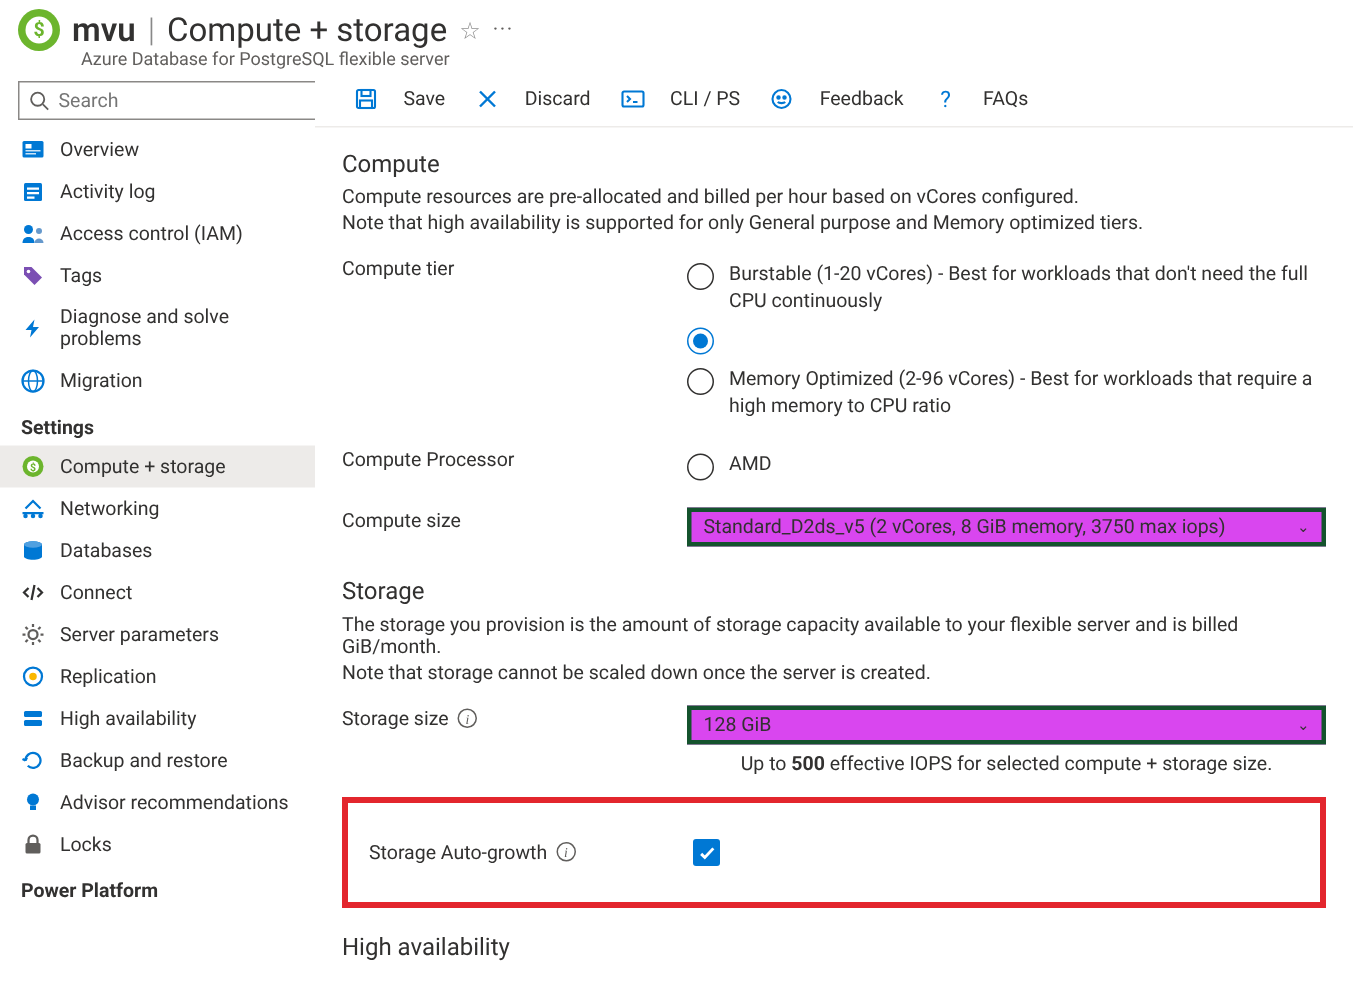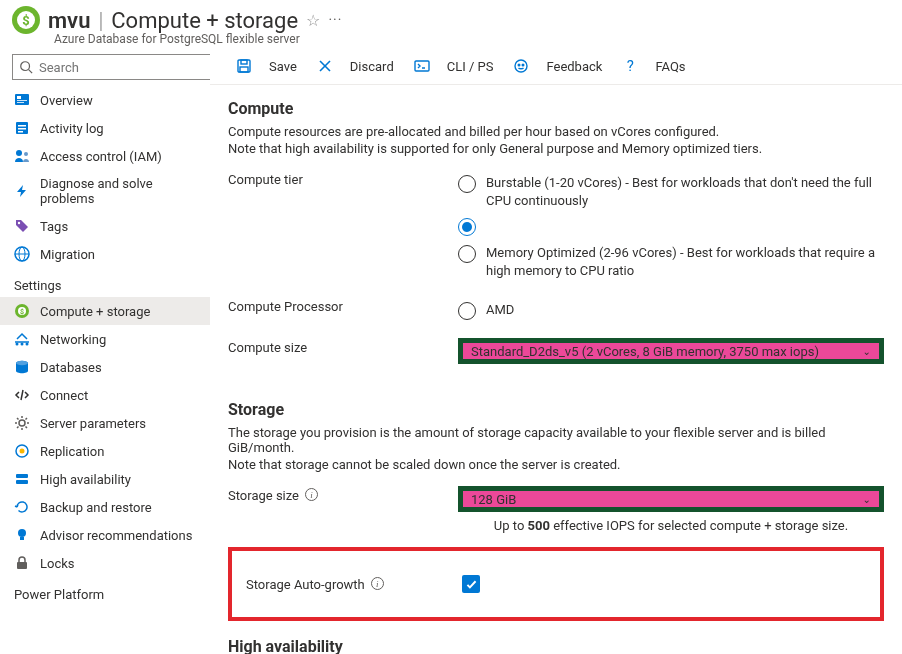--- a/index.html
+++ b/index.html
@@ -22,40 +22,40 @@
   
   .sidebar{width:210px;flex-shrink:0;display:flex;flex-direction:column;overflow:hidden}
   .search-row{display:flex;align-items:center;gap:6px;padding:6px 8px 6px 12px}
   .search{flex:1;display:flex;align-items:center;border:1px solid #8a8886;height:26px;padding:0 6px;color:#605e5c}
   .search svg{width:14px;height:14px;margin-right:6px;color:#605e5c}
   .search input{border:none;outline:none;font-size:13px;flex:1;color:#323130;background:transparent}
   .nav{overflow-y:auto;flex:1;padding-bottom:10px;position:relative}
   .nav-item{display:flex;align-items:center;gap:10px;padding:6px 10px 6px 14px;font-size:13px;color:#323130;cursor:pointer}
   .nav-item.active{background:#edebe9}
   .nav-item .icon{width:16px;height:16px;display:flex;align-items:center;justify-content:center;flex-shrink:0}
-  .nav-section{font-weight:400;font-size:13px;padding:10px 14px 4px 14px;color:#323130}
+  .nav-section{font-weight:700;font-size:13px;padding:10px 14px 4px 14px;color:#323130}
   
   .main{flex:1;display:flex;flex-direction:column;min-width:0;position:relative}
   .toolbar{display:flex;align-items:center;gap:4px;padding:6px 18px;border-bottom:1px solid #edebe9}
   .tbtn{display:flex;align-items:center;gap:17px;padding:4px 8px;font-size:13px;color:#323130;cursor:pointer}
   .tbtn .icon{width:16px;height:16px;color:#0078d4;display:flex;align-items:center;justify-content:center}
   
   .content{flex:1;overflow:auto;padding:14px 18px 20px 18px;position:relative}
-  h2.section{font-size:16px;font-weight:700;margin-bottom:6px;color:#323130}
+  h2.section{font-size:16px;font-weight:400;margin-bottom:6px;color:#323130}
   .desc{font-size:13px;color:#323130;margin-bottom:2px}
   .desc b{font-weight:400}
   .ctrl-row{display:flex;margin-top:14px}
   .ctrl-label{width:230px;font-size:13px;color:#323130;padding-top:2px;display:flex;align-items:flex-start;gap:6px}
   .ctrl-field{flex:1}
   .radio-row{display:flex;align-items:flex-start;gap:10px;padding:4px 0}
   .radio{width:18px;height:18px;border:1px solid #323130;border-radius:50%;flex-shrink:0;display:flex;align-items:center;justify-content:center;margin-top:1px}
   .radio.checked{border-color:#0078d4}
   .radio.checked::after{content:"";width:10px;height:10px;background:#0078d4;border-radius:50%}
   .radio-label{font-size:13px;color:#323130;line-height:1.35}
-  .select{width:100%;border:5px solid #14532d;height:26px;display:flex;align-items:center;justify-content:space-between;padding:0 8px;font-size:13px;background:#ec4899}
+  .select{width:100%;border:3px solid #14532d;height:26px;display:flex;align-items:center;justify-content:space-between;padding:0 8px;font-size:13px;background:#d946ef}
   .chev{font-size:10px;color:#323130}
   .info-icon{width:13px;height:13px;border:1px solid #605e5c;border-radius:50%;display:inline-flex;align-items:center;justify-content:center;font-size:9px;color:#605e5c;font-style:italic;font-family:serif}
   .iops-note{text-align:center;font-size:13px;margin-top:6px;color:#323130}
   .checkbox{width:18px;height:18px;background:#0078d4;display:flex;align-items:center;justify-content:center;border-radius:2px}
   .checkbox svg{width:13px;height:13px;color:#fff}
   .highlight-box{border:4px solid #e3262d;padding:24px 14px;margin-top:14px}
 </style>
 </head>
 <body>
 
@@ -120,33 +120,33 @@
                 <path d="M1 14c0-3 2-4 4-4s4 1 4 4" fill="#0078d4"></path>
                 <circle cx="12" cy="6" r="2" fill="#69c"></circle>
                 <path d="M9 14c0-2 1.5-3 3-3s3 1 3 3" fill="#69c"></path>
               </svg>
             </span>
           <span>Access control (IAM)</span>
         </div>
         <div class="nav-item">
           <span class="icon">
               <svg viewBox="0 0 16 16" width="16" height="16">
-                <path d="M9 2l-6 7h4l-1 5 6-7H8l1-5z" fill="#0078d4"></path>
-              </svg>
-            </span>
-          <span>Diagnose and solve problems</span>
-        </div>
-        <div class="nav-item">
-          <span class="icon">
-              <svg viewBox="0 0 16 16" width="16" height="16">
                 <path d="M2 2h5l7 7-5 5-7-7V2z" fill="#7b4fb3"></path>
                 <circle cx="5" cy="5" r="1.2" fill="#fff"></circle>
               </svg>
             </span>
           <span>Tags</span>
+        </div>
+        <div class="nav-item">
+          <span class="icon">
+              <svg viewBox="0 0 16 16" width="16" height="16">
+                <path d="M9 2l-6 7h4l-1 5 6-7H8l1-5z" fill="#0078d4"></path>
+              </svg>
+            </span>
+          <span>Diagnose and solve problems</span>
         </div>
         <div class="nav-item">
           <span class="icon">
               <svg viewBox="0 0 16 16" width="16" height="16">
                 <circle cx="8" cy="8" r="7" fill="none" stroke="#0078d4" stroke-width="1.5"></circle>
                 <ellipse cx="8" cy="8" rx="3" ry="7" fill="none" stroke="#0078d4" stroke-width="1"></ellipse>
                 <line x1="1" y1="8" x2="15" y2="8" stroke="#0078d4" stroke-width="1"></line>
               </svg>
             </span>
           <span>Migration</span>
@@ -334,21 +334,21 @@
         <div class="ctrl-row">
           <div class="ctrl-label">Compute size</div>
           <div class="ctrl-field">
             <div class="select">
                 <span>Standard_D2ds_v5 (2 vCores, 8 GiB memory, 3750 max iops)</span>
                 <span class="chev">⌄</span>
               </div>
           </div>
         </div>
 
-        <h2 class="section" style="margin-top:36px">Storage</h2>
+        <h2 class="section" style="margin-top:20px">Storage</h2>
         <div class="desc">The storage you provision is the amount of storage capacity available to your flexible server and is billed GiB/month.</div>
         <div class="desc"><b>Note that storage cannot be scaled down once the server is created.</b></div>
 
         <div class="ctrl-row">
           <div class="ctrl-label">
               <span>Storage size</span>
               <span class="info-icon">i</span>
             </div>
           <div class="ctrl-field">
             <div class="select">

